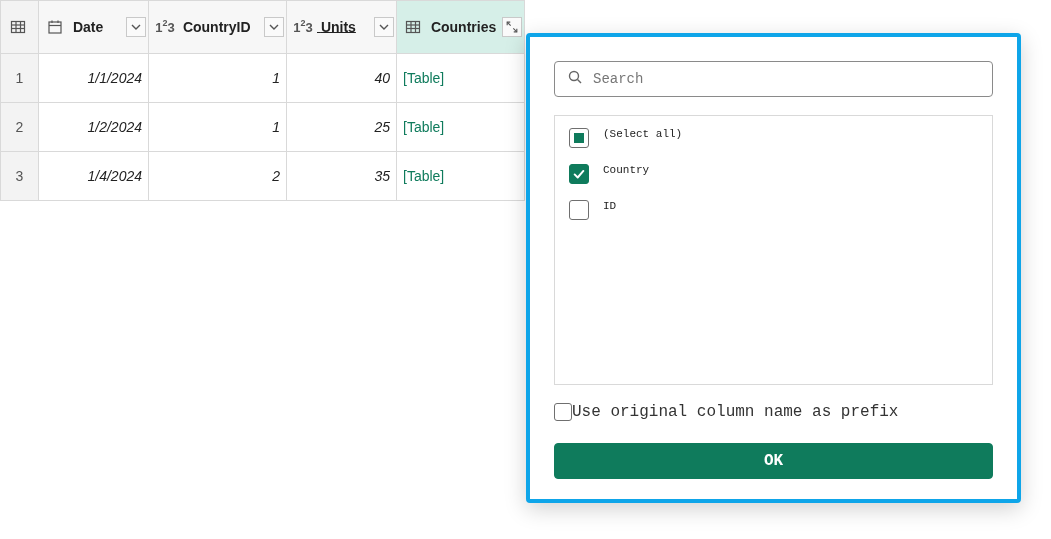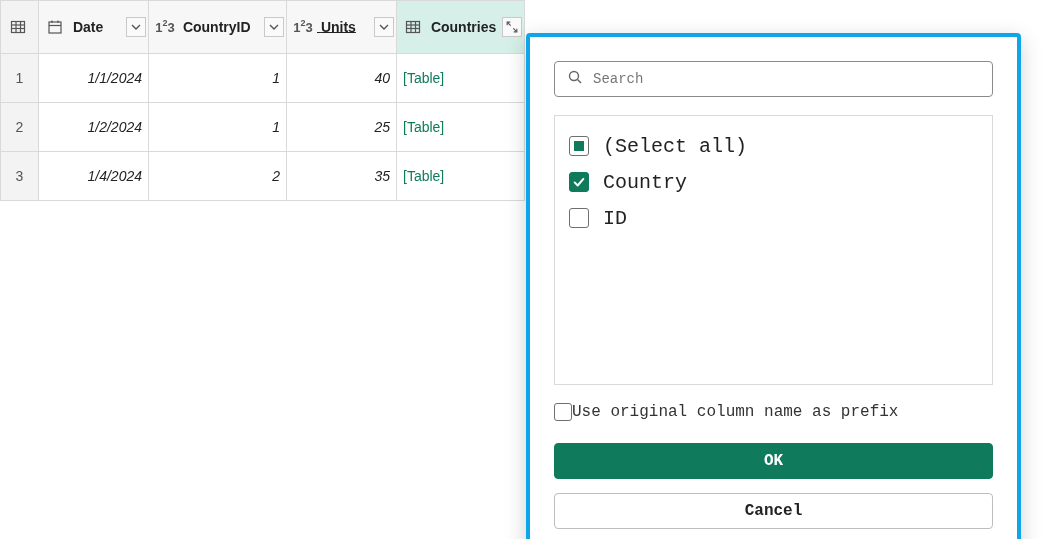--- a/index.html
+++ b/index.html
@@ -119,24 +119,24 @@
 
   .list {
     margin-top: 18px;
     border: 1px solid #d9d9d9;
     height: 270px;
     padding: 12px 14px;
     overflow: auto;
   }
   .opt {
     display: flex;
-    align-items: center;
+    align-items: flex-start;
     gap: 14px;
     height: 36px;
-    font-size: 20px;
+    font-size: 11px;
   }
   .cb {
     width: 20px; height: 20px;
     border: 1px solid #6f6f6f;
     border-radius: 3px;
     display: inline-flex;
     align-items: center; justify-content: center;
     background: #fff;
     flex-shrink: 0;
   }
@@ -311,15 +311,14 @@
     </div>
   </div>
 
   <div class="prefix-row">
     <span class="cb"></span>
     <span>Use original column name as prefix</span>
   </div>
 
   <div class="btns">
     <div class="btn btn-primary">OK</div>
-    <div class="btn btn-secondary">Cancel</div>
   </div>
 </div>
 
 </body></html>

